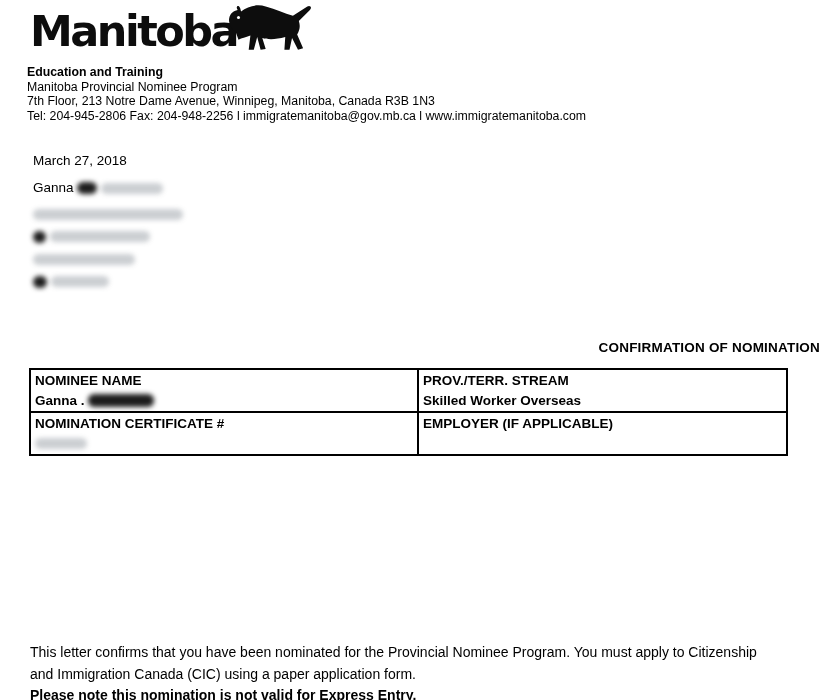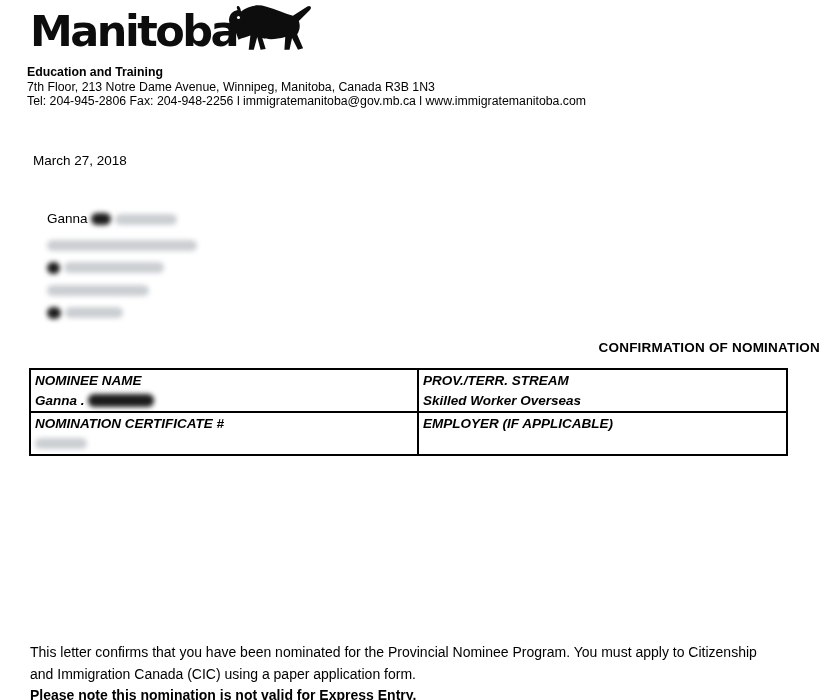--- a/index.html
+++ b/index.html
@@ -12,41 +12,41 @@
     position:absolute;left:30px;top:10px;
     font-family:"DejaVu Sans",sans-serif;font-weight:bold;
     font-size:43px;letter-spacing:-2.5px;line-height:1;color:#0d0d0d;
   }
   .bison{position:absolute;left:213px;top:3px;}
   
   .dept{position:absolute;left:27px;top:65px;font-size:12.3px;line-height:14.6px;}
   .dept .b{font-weight:bold;}
   
   .date-line{position:absolute;left:33px;top:153px;font-size:13.5px;}
-  .recipient{position:absolute;left:33px;top:211px;font-size:13.5px;margin-left:14px;}
+  .recipient{position:absolute;left:33px;top:180px;font-size:13.5px;}
   .recipient .line{height:14px;margin-bottom:8.5px;white-space:nowrap;}
   .recipient .name-line{margin-bottom:12px;}
   .doc-title{
     position:absolute;left:0;top:340px;width:820px;text-align:right;
     font-size:13.5px;font-weight:bold;letter-spacing:0.2px;
   }
   
   .redact{display:inline-block;vertical-align:middle;border-radius:6px;}
   .rd{background:#1c1c1c;filter:blur(2.6px);height:12px;}
   .rf{background:#8d949c;opacity:.45;filter:blur(2.6px);height:11px;}
   .rdot{background:#222;filter:blur(1.6px);height:10px;width:12px;}
   
   table.nom{
     position:absolute;left:29px;top:368px;width:759px;
     border-collapse:collapse;table-layout:fixed;
   }
   table.nom td{
     border:2px solid #000;vertical-align:top;height:39px;
     padding:1px 4px 1px 4px;font-size:13.5px;font-weight:bold;line-height:19.5px;
-    overflow:hidden;white-space:nowrap;font-style:italic;
+    overflow:hidden;white-space:nowrap;
   }
   td.c1{width:378px;}
   .val{font-weight:bold;}
   
   .closing{position:absolute;left:30px;top:642px;width:748px;font-size:14px;line-height:21.5px;}
   .closing .bold{font-weight:bold;}
 </style>
 </head>
 <body>
 
@@ -63,20 +63,21 @@
       C74,43 64,43 58,41
       L62,54 L56,55 L52,40
       L48,55 L42,55 L44,38
       C38,40 34,41 30,43 L27,35
       C22,31 18,24 19,18 C20,12 24,9 29,8 Z"></path>
     <circle cx="30" cy="17" r="1.8" fill="#ffffff"></circle>
   </svg>
 
   <div class="dept">
     <div class="b">Education and Training</div>
+    <div>Manitoba Provincial Nominee Program</div>
     <div>7th Floor, 213 Notre Dame Avenue, Winnipeg, Manitoba, Canada  R3B 1N3</div>
     <div>Tel: 204-945-2806  Fax: 204-948-2256 l immigratemanitoba@gov.mb.ca l www.immigratemanitoba.com</div>
   </div>
 
   <div class="date-line">March 27, 2018</div>
 
   <div class="recipient">
     <div class="line name-line">
       <span>Ganna</span>
       <span class="redact rd" style="width:20px;"></span>

